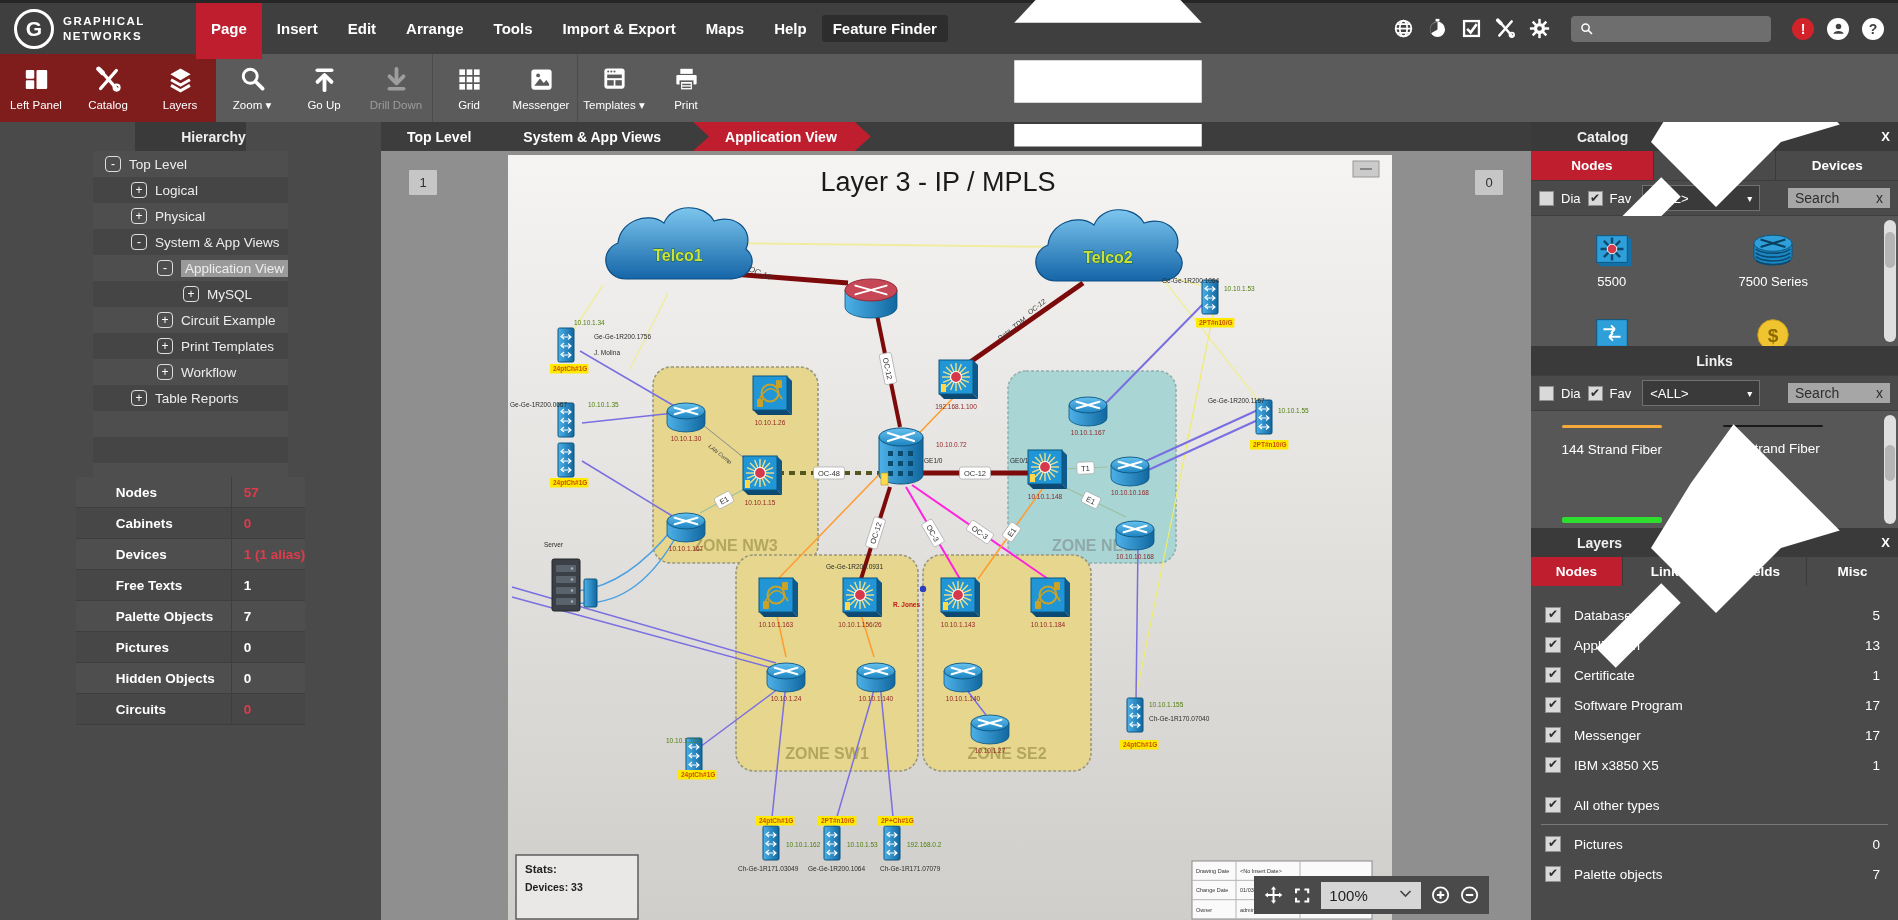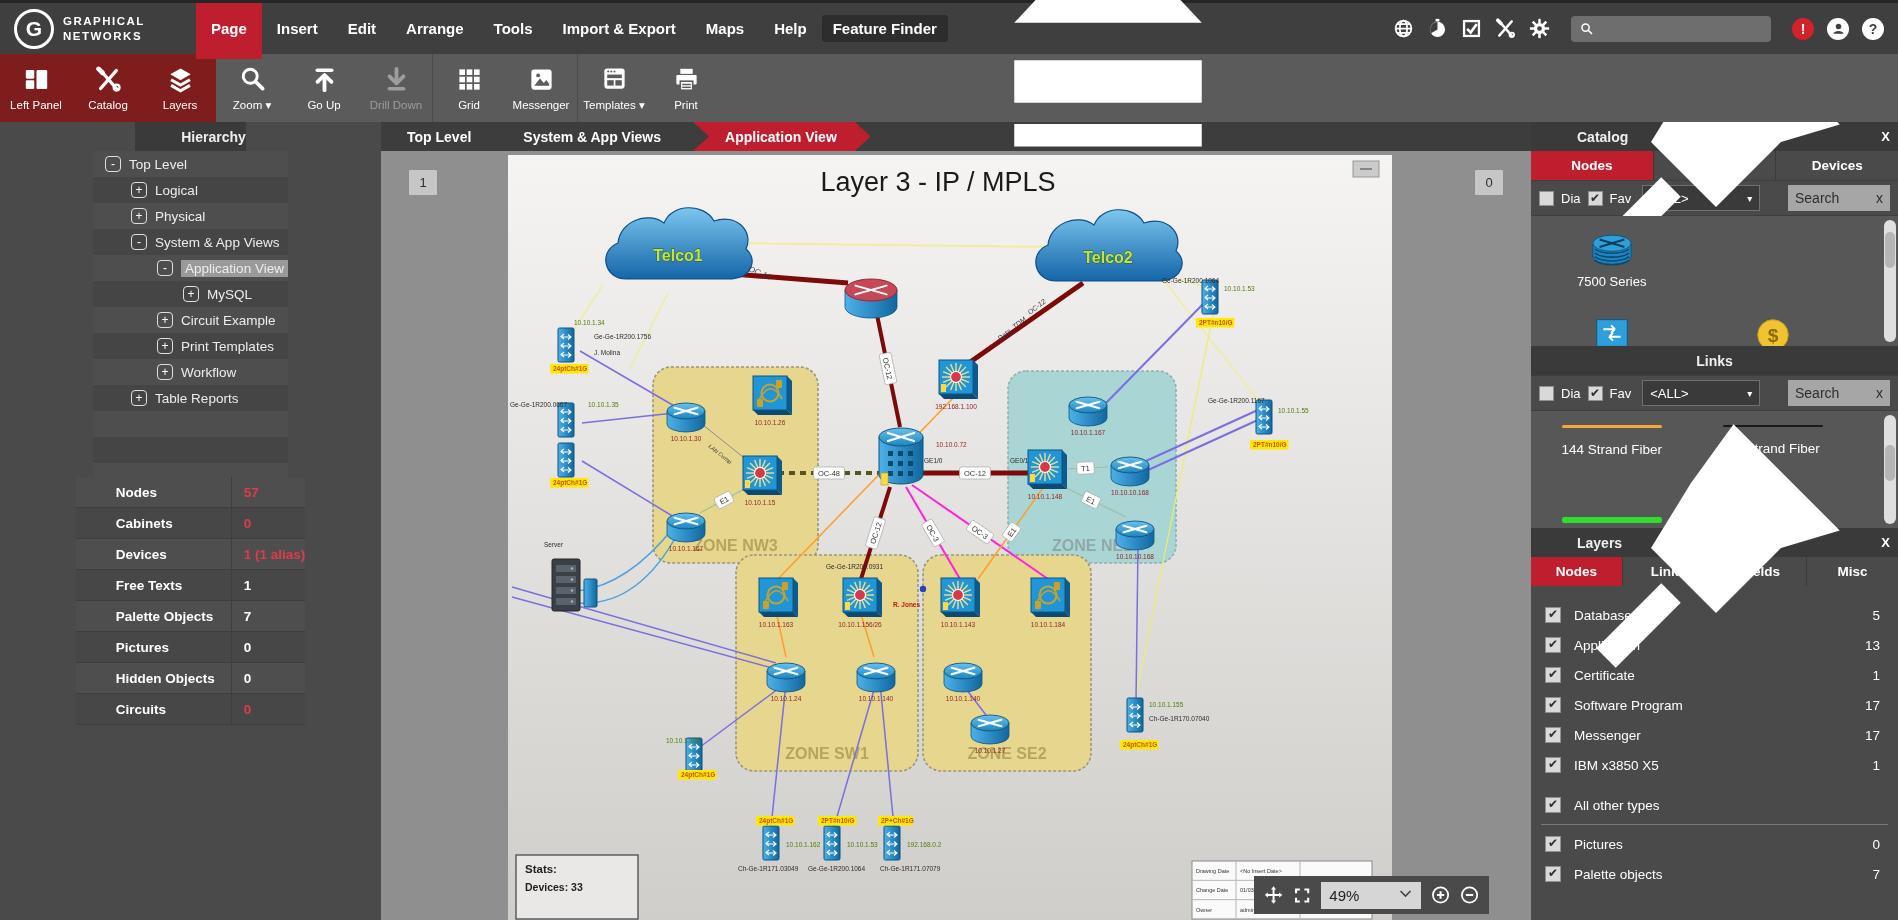--- a/index.html
+++ b/index.html
@@ -103,21 +103,21 @@
   .rp-tab:last-child { border-right:none; }
   .rp-tab.active { background:#bf1e2e; }
   .filter-row { height:36px; flex:none; display:flex; align-items:center; padding:0 8px; gap:7px;
     background:#4a4a4a; border-top:1px solid #3e3e3e; border-bottom:1px solid #3e3e3e; }
   .cb { width:15px; height:15px; background:#d9d9d9; border:1px solid #8f8f8f; color:#2e2e2e;
     font-size:12px; line-height:13px; text-align:center; flex:none; }
   .cb-label { font-size:13px; }
   .dd { width:118px; height:26px; background:#3a3a3a; border:1px solid #707070; display:flex;
     align-items:center; justify-content:space-between; padding:0 7px; font-size:13px; margin-left:4px; }
   .dd .caret { font-size:10px; }
-  .searchbox { width:102px; height:26px; background:#a6a6a6; color:#2e2e2e; display:flex;
+  .searchbox { width:102px; height:20px; background:#a6a6a6; color:#2e2e2e; display:flex;
     align-items:center; justify-content:space-between; padding:0 7px; font-size:14px; margin-left:auto; }
   .cat-items { height:130px; flex:none; background:#575757; position:relative; overflow:hidden; }
   .cat-grid { display:flex; padding-top:12px; }
   .cat-cell { width:44%; display:flex; flex-direction:column; align-items:center; gap:4px; }
   .cat-cell .label { font-size:13px; }
   .cat-partial { position:absolute; left:0; right:0; top:96px; display:flex; }
   .vscroll { position:absolute; right:2px; top:4px; bottom:4px; width:12px; background:#dfdfdf; border-radius:6px; }
   .vscroll .thumb { position:absolute; left:1px; right:1px; height:36px; background:#b5b5b5; border-radius:6px; top:12px; }
   .links-items { height:117px; flex:none; background:#575757; position:relative; overflow:hidden; }
   .link-grid { display:flex; padding-top:14px; }
@@ -947,21 +947,21 @@
             <path d="M1 12 L5 8.8 V15.2 Z" fill="#fff"></path>
             <path d="M23 12 L19 8.8 V15.2 Z" fill="#fff"></path>
           </svg>
         </span>
       <span id="zb-fit" class="ic" style="width:21px;height:21px;">
           <svg class="ic" viewBox="0 0 24 24" style="width:100%;height:100%;">
             <path d="M4 9 V4 H9 M15 4 H20 V9 M20 15 V20 H15 M9 20 H4 V15" fill="none" stroke="#fff" stroke-width="2.7"></path>
           </svg>
         </span>
       <div class="zoom-select">
-        <span>49%</span>
+        <span>100%</span>
         <span id="zb-caret"><svg viewBox="0 0 24 24" style="width:15px;height:15px;">
               <path d="M4 8 L12 16 L20 8" fill="none" stroke="#444" stroke-width="2.6"></path>
             </svg></span>
       </div>
       <span id="zb-plus" class="ic" style="width:22px;height:22px;">
           <svg class="ic" viewBox="0 0 24 24" style="width:100%;height:100%;">
             <circle cx="12" cy="12" r="9.6" fill="none" stroke="#fff" stroke-width="2.2"></circle>
             <path d="M12 7.4 V16.6 M7.4 12 H16.6" stroke="#fff" stroke-width="2.6"></path>
           </svg>
         </span>
@@ -1002,20 +1002,34 @@
           <span>&lt;ALL&gt;</span>
           <span class="caret">▾</span>
         </div>
         <div class="searchbox">
           <span>Search</span>
           <span>x</span>
         </div>
       </div>
     <div class="cat-items">
       <div class="cat-grid" id="catalog-items">
+          <div class="cat-cell">
+            <svg viewBox="0 0 44 44" style="width:42px;height:42px;">
+              <polygon points="6,8 38,8 42,12 42,40 10,40 6,36" fill="#1470a8"></polygon>
+              <rect x="6" y="8" width="32" height="28" fill="#2e9fd9" stroke="#0d557f"></rect>
+              <g stroke="#0d4a6e" stroke-width="2.6">
+                <line x1="22" y1="10" x2="22" y2="34" transform="rotate(0 22 22)"></line>
+                <line x1="22" y1="10" x2="22" y2="34" transform="rotate(45 22 22)"></line>
+                <line x1="22" y1="10" x2="22" y2="34" transform="rotate(90 22 22)"></line>
+                <line x1="22" y1="10" x2="22" y2="34" transform="rotate(135 22 22)"></line>
+              </g>
+              <circle cx="22" cy="22" r="5" fill="#d63a4a" stroke="#fff"></circle>
+            </svg>
+            <span class="label">5500</span>
+          </div>
           <div class="cat-cell">
             <svg viewBox="0 0 54 44" style="width:52px;height:42px;">
               <path d="M7 16 v14 a20 8 0 0 0 40 0 v-14" fill="#1b86c4" stroke="#0d557f"></path>
               <g stroke="#0a4a6e" stroke-width="1.6">
                 <path d="M9 22 a20 8 0 0 0 36 0" fill="none"></path>
                 <path d="M9 26 a20 8 0 0 0 36 0" fill="none"></path>
                 <path d="M9 30 a20 8 0 0 0 36 0" fill="none"></path>
                 <path d="M9 34 a20 8 0 0 0 36 0" fill="none"></path>
               </g>
               <ellipse cx="27" cy="16" rx="20" ry="8.5" fill="#2e9fd9" stroke="#0d557f"></ellipse>

